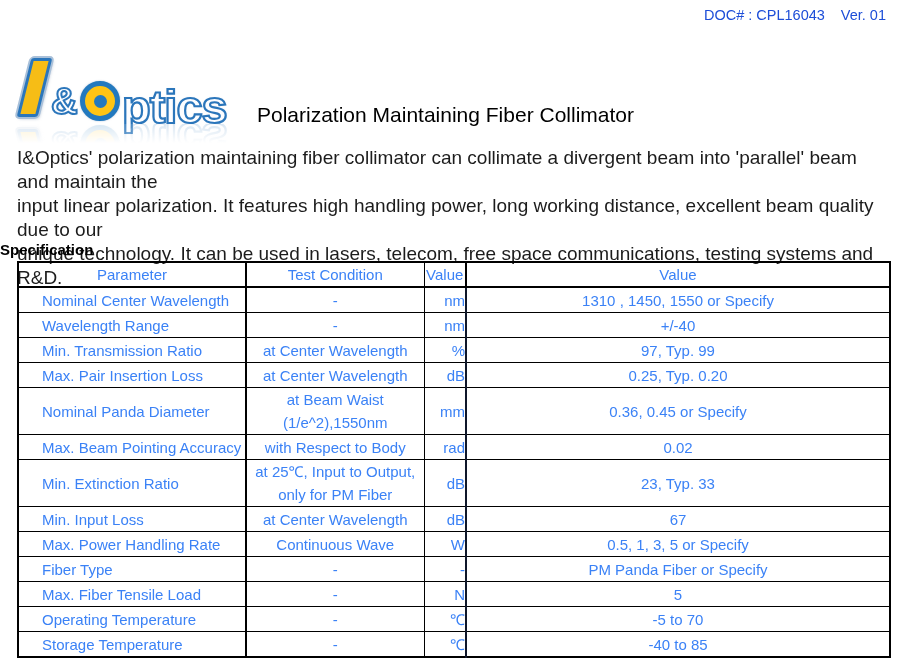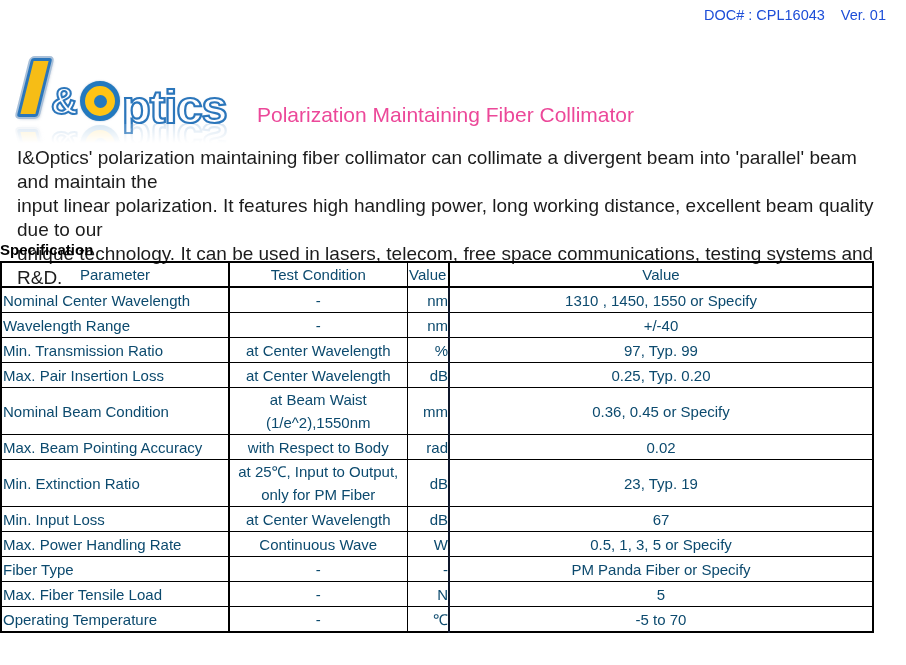--- a/index.html
+++ b/index.html
@@ -69,53 +69,53 @@
   }
   .logo-reflection .logo-main { transform: scaleY(-1); }
   .logo-reflection .fade {
     position: absolute; left: 0; top: 0; right: 0; bottom: 0;
     background: linear-gradient(rgba(255,255,255,.45), #ffffff 90%);
   }
 
   
   .page-title {
     position: absolute; left: 257px; top: 103px;
-    font-size: 21px; font-weight: 400; color: #ec4899;
+    font-size: 21px; font-weight: 400; color: #000000;
     margin: 0;
   }
 
   
   .intro {
     position: absolute; left: 17px; top: 146px; width: 872px;
     font-size: 19px; line-height: 24px; color: #1c1c1c;
   }
 
   
   .spec-label {
     position: absolute; left: 0; top: 241px;
     font-size: 15px; font-weight: bold; color: #000;
   }
   table.spec-table {
-    position: absolute; left: 0; top: 261px;
+    position: absolute; left: 17px; top: 261px;
     width: 872px;
     border-collapse: collapse;
     table-layout: fixed;
-    font-size: 15px; color: #0c4a6e;
+    font-size: 15px; color: #3b82f6;
   }
   .spec-table th, .spec-table td {
     border: 1px solid #000;
     vertical-align: middle;
     padding: 0;
     overflow: hidden;
   }
   .spec-table { border: 2px solid #000; }
   .spec-table thead th { border-bottom: 2px solid #000; font-weight: 400; }
   .spec-table th { height: 23px; text-align: center; }
   .spec-table td { height: 24px; }
-  .spec-table td.c-param { text-align: left; padding-left: 1px; border-right: 2px solid #000; }
+  .spec-table td.c-param { text-align: left; padding-left: 23px; border-right: 2px solid #000; }
   .spec-table th.h-param { border-right: 2px solid #000; }
   .spec-table td.c-cond { text-align: center; }
   .spec-table td.c-unit { text-align: right; border-right: 2px solid #0f172a; }
   .spec-table th.h-unit { border-right: 2px solid #000; }
   .spec-table td.c-value { text-align: center; }
   .spec-table td.c-cond div { line-height: 21px; padding: 1px 0; }
 </style>
 </head>
 <body>
 
@@ -197,21 +197,21 @@
       </tr>
       <tr>
         <td class="c-param">Max. Pair Insertion Loss</td>
         <td class="c-cond">
           <div>at Center Wavelength</div>
         </td>
         <td class="c-unit">dB</td>
         <td class="c-value">0.25, Typ. 0.20</td>
       </tr>
       <tr>
-        <td class="c-param">Nominal Beam Condition</td>
+        <td class="c-param">Nominal Panda Diameter</td>
         <td class="c-cond">
           <div>at Beam Waist</div>
           <div>(1/e^2),1550nm</div>
         </td>
         <td class="c-unit">mm</td>
         <td class="c-value">0.36, 0.45 or Specify</td>
       </tr>
       <tr>
         <td class="c-param">Max. Beam Pointing Accuracy</td>
         <td class="c-cond">
@@ -220,21 +220,21 @@
         <td class="c-unit">rad</td>
         <td class="c-value">0.02</td>
       </tr>
       <tr>
         <td class="c-param">Min. Extinction Ratio</td>
         <td class="c-cond">
           <div>at 25℃, Input to Output,</div>
           <div>only for PM Fiber</div>
         </td>
         <td class="c-unit">dB</td>
-        <td class="c-value">23, Typ. 19</td>
+        <td class="c-value">23, Typ. 33</td>
       </tr>
       <tr>
         <td class="c-param">Min. Input Loss</td>
         <td class="c-cond">
           <div>at Center Wavelength</div>
         </td>
         <td class="c-unit">dB</td>
         <td class="c-value">67</td>
       </tr>
       <tr>
@@ -262,14 +262,22 @@
         <td class="c-value">5</td>
       </tr>
       <tr>
         <td class="c-param">Operating Temperature</td>
         <td class="c-cond">
           <div>-</div>
         </td>
         <td class="c-unit">℃</td>
         <td class="c-value">-5 to 70</td>
       </tr>
+      <tr>
+        <td class="c-param">Storage Temperature</td>
+        <td class="c-cond">
+          <div>-</div>
+        </td>
+        <td class="c-unit">℃</td>
+        <td class="c-value">-40 to 85</td>
+      </tr>
     </tbody>
 </table>
 
 </body></html>

